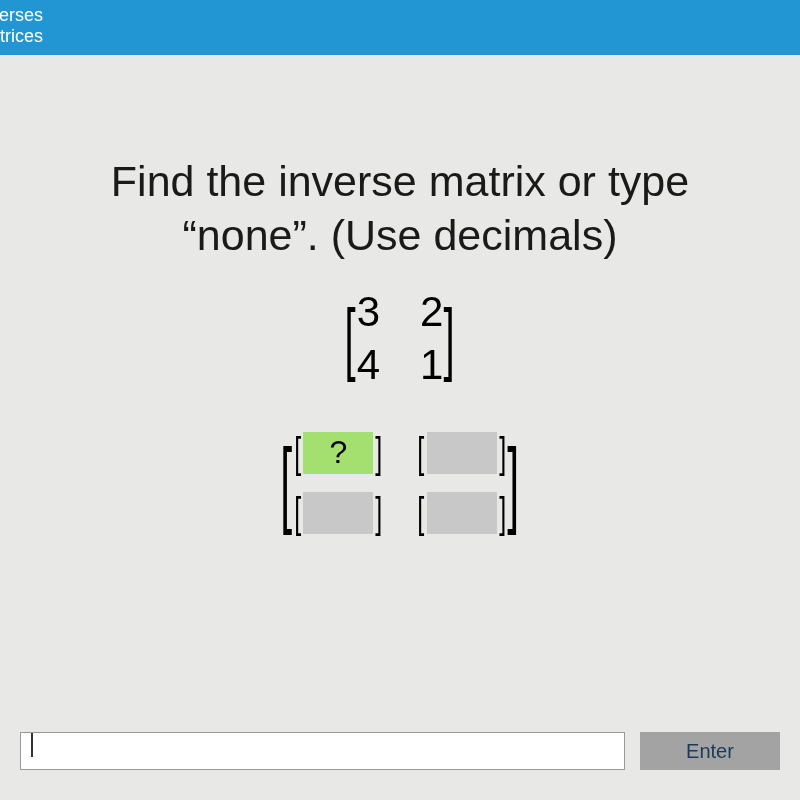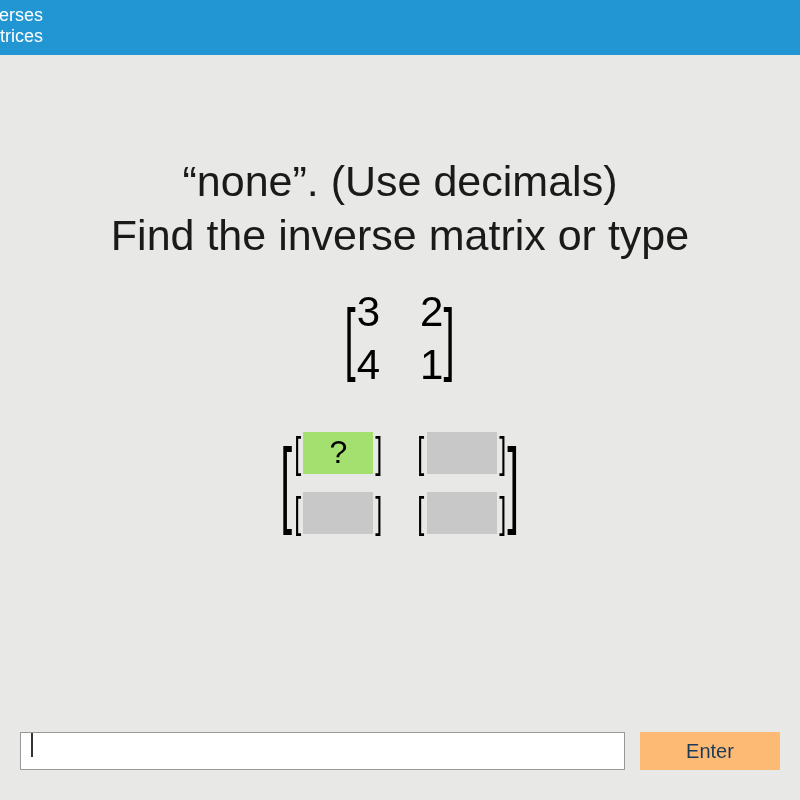--- a/index.html
+++ b/index.html
@@ -116,21 +116,21 @@
       flex: 1;
       height: 38px;
       background: white;
       border: 1px solid #999;
       padding: 0 8px;
       font-size: 18px;
     }
     .enter-button {
       width: 140px;
       height: 38px;
-      background: #fdba74;
+      background: #a3a3a3;
       color: #1a3a5a;
       border: none;
       font-size: 20px;
       cursor: pointer;
       display: flex;
       align-items: center;
       justify-content: center;
     }
     .cursor {
       display: inline-block;
@@ -144,22 +144,22 @@
 </head>
 <body>
 
 <div class="header">
   <div class="header-line1">verses</div>
   <div class="header-line2">atrices</div>
 </div>
 
 <div class="content-area">
   <div class="question-text">
+    <div>Find the inverse matrix or type</div>
     <div>“none”. (Use decimals)</div>
-    <div>Find the inverse matrix or type</div>
   </div>
 
   <div class="matrix-container">
     <span class="bracket-left">[</span>
     <div class="matrix-grid">
       <span class="matrix-cell">3</span>
       <span class="matrix-cell">2</span>
       <span class="matrix-cell">4</span>
       <span class="matrix-cell">1</span>
     </div>

